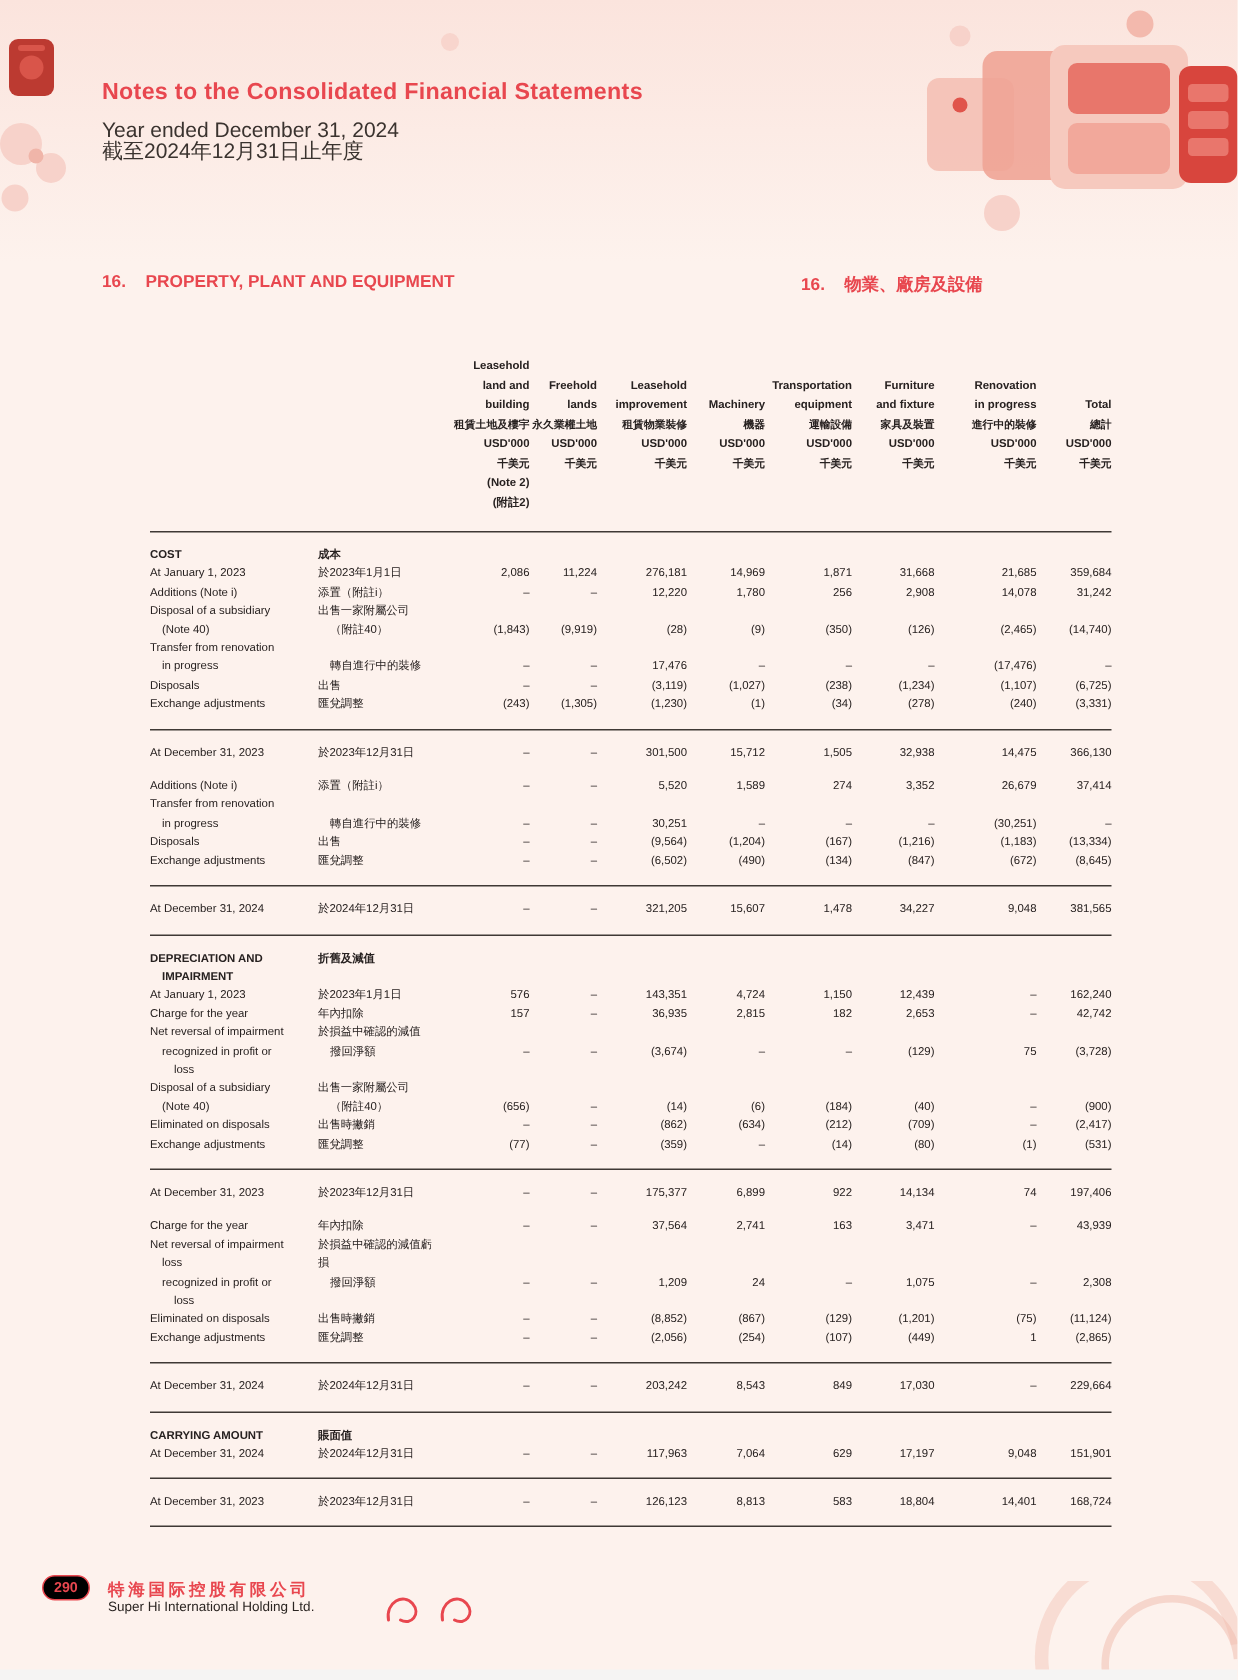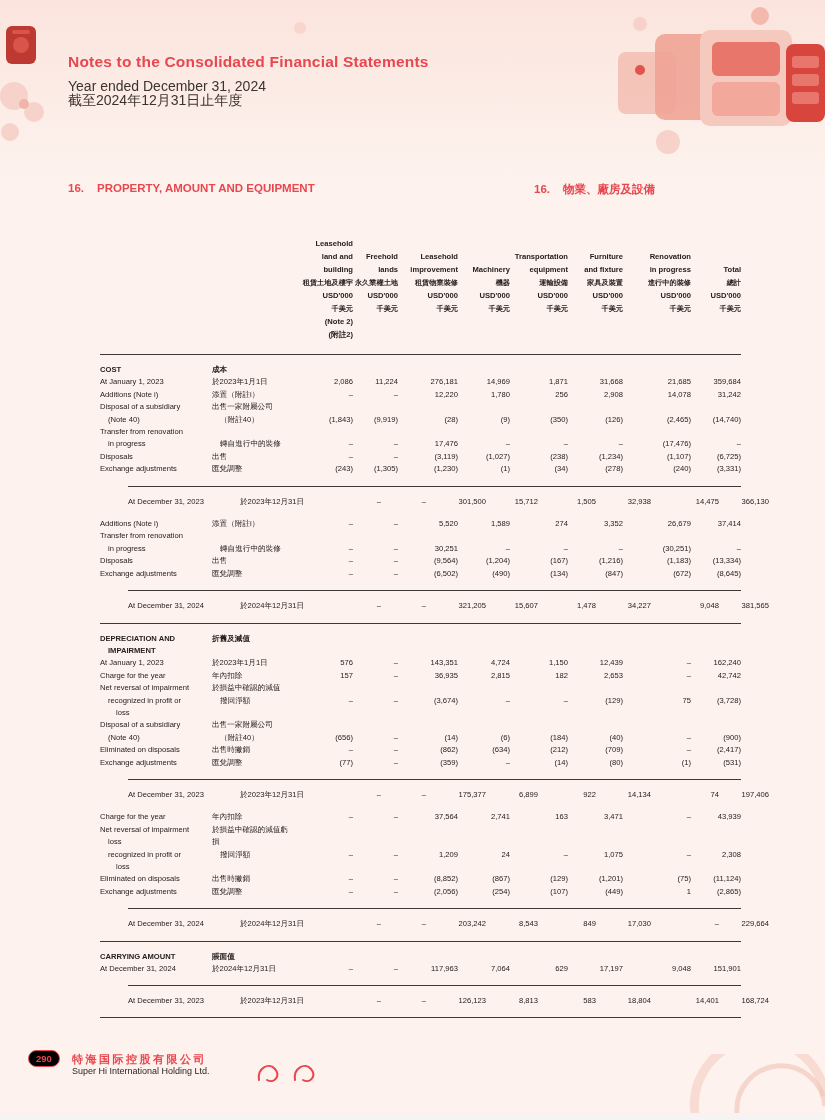--- a/index.html
+++ b/index.html
@@ -35,21 +35,21 @@
   .note-zone { height:27px; line-height:13px; }
   .tbody { border-bottom:1px solid var(--rule,#3f3935); padding-bottom:9px; }
   .trow { line-height:12.4px; align-items:start; }
   .c-en { padding-left:8px; text-indent:-8px; padding-right:20px; }
   .c-zh { padding-right:3px; }
   .c-num { text-align:right; }
   .trow.indent .c-en { padding-left:16px; }
   .trow.indent .c-zh { padding-left:8px; }
   .trow.section { font-weight:bold; }
   .trow.rule, .trow.subtotal { border-top:1px solid var(--rule,#3f3935); margin-top:10px; padding-top:9px; }
-  .trow.subtotal { margin-bottom:10px;margin-left:28px; }
+  .trow.subtotal { margin-bottom:10px; }
   .tbody .trow:last-child { margin-bottom:0; }
 
   .footer-badge { position:absolute; left:28px; top:1050px; border:1.5px solid var(--accent-red,#e8474f); background:#000000; color:var(--accent-red,#e8474f); font-weight:bold; font-size:9.5px; padding:2px 7px; border-radius:11px; }
   .company-zh { position:absolute; left:72px; top:1052px; color:var(--accent-red,#e8474f); font-weight:bold; font-size:11px; letter-spacing:2.5px; }
   .company-en { position:absolute; left:72px; top:1066px; font-size:9px; color:#2b2522; }
 </style>
 </head>
 <body>
 
 <div class="page">
@@ -92,21 +92,21 @@
   </svg>
 
   <header class="doc-header">
     <h1 class="title-en">Notes to the Consolidated Financial Statements</h1>
     <div class="period">Year ended December 31, 2024</div>
     <div class="period">截至2024年12月31日止年度</div>
   </header>
 
   <div class="section-heading">
     <div class="sh-left">
-      <span class="sh-num">16.</span><span>PROPERTY, AMOUNT AND EQUIPMENT</span>
+      <span class="sh-num">16.</span><span>PROPERTY, PLANT AND EQUIPMENT</span>
     </div>
     <div class="sh-right">
       <span class="sh-num">16.</span><span>物業、廠房及設備</span>
     </div>
   </div>
 
   <div class="ppe-table">
     <div class="thead">
         <div></div>
         <div></div>

